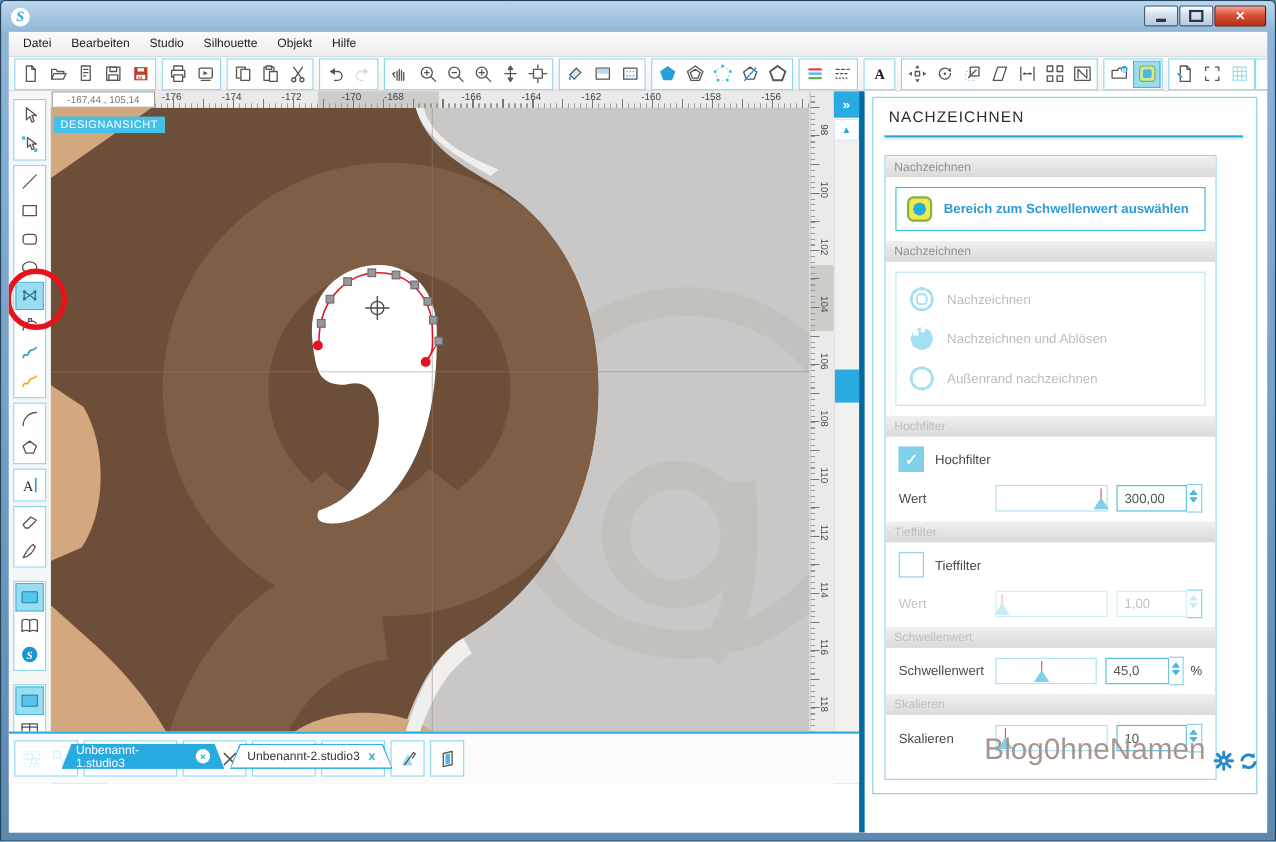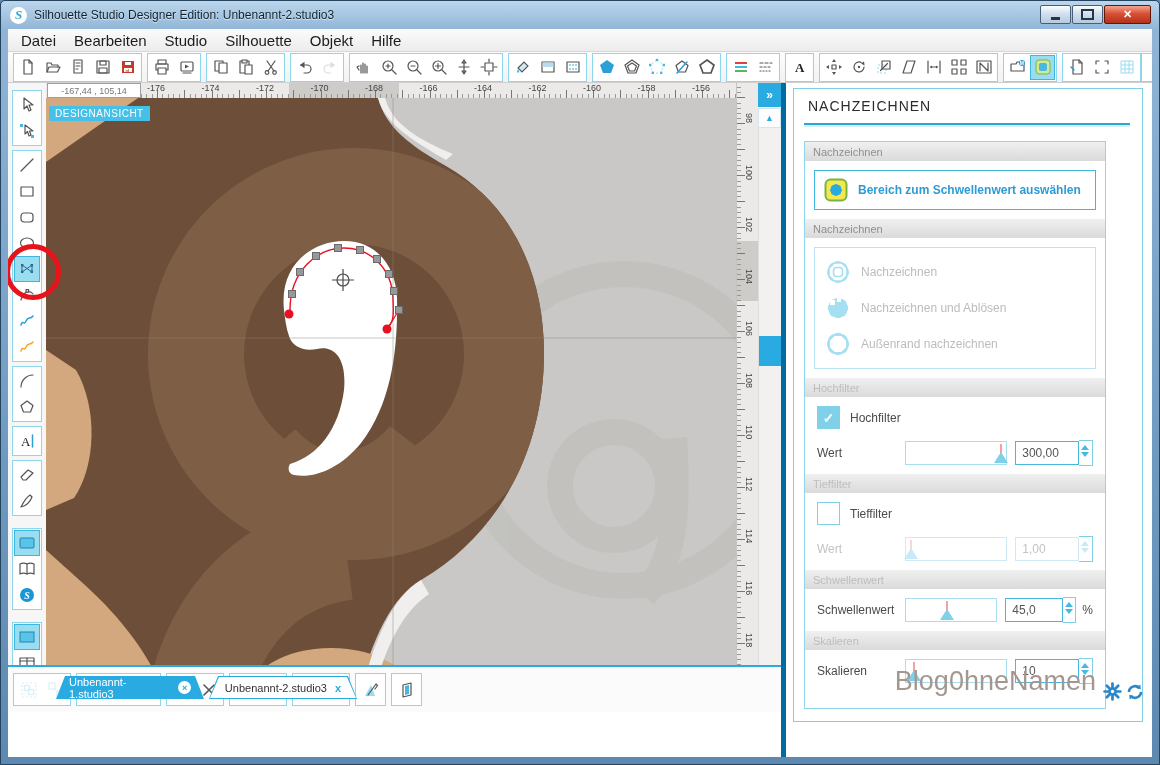--- a/index.html
+++ b/index.html
@@ -20,21 +20,21 @@
         display:flex;align-items:center;justify-content:center;color:#23364a;}
   .wbtn .mline{width:9px;height:3px;background:#23364a;margin-top:7px;}
   .wbtn .mbox{width:9px;height:7px;border:2px solid #23364a;}
   .wbtn.close{width:45px;background:linear-gradient(#f4a592,#da5036 45%,#b23218);
         border-color:#5f170b;color:#fff;font:bold 11px "Liberation Sans",sans-serif;}
   
   .content{position:absolute;left:7px;right:7px;top:28px;bottom:7px;background:#fff;overflow:hidden;}
   .menubar{position:absolute;left:0;right:0;top:0;height:22px;
            background:linear-gradient(#fbfbfb,#ececec);border-bottom:1px solid #d6d6d6;
            display:flex;align-items:center;padding-left:4px;}
-  .mitem{font-size:15px;color:#1c1c1c;padding:2px 9px;cursor:default;}
+  .mitem{font-size:11px;color:#1c1c1c;padding:2px 9px;cursor:default;}
   
   .toolbar{position:absolute;left:0;right:0;top:23px;height:30px;
            background:linear-gradient(#fdfdfd,#f2f2f2);border-bottom:1px solid #cfcfcf;
            display:flex;align-items:center;}
   .tgroup{display:flex;align-items:center;border:1px solid #8ed6ec;background:#fff;
           margin-left:5px;height:27px;padding:0 1px;}
   .tbtn{width:25px;height:25px;display:flex;align-items:center;justify-content:center;}
   .tbtn.disabled{opacity:.4;}
   .tbtn.active{background:#9adcf0;box-shadow:inset 0 0 0 1px #3fb6dc;}
   .ic{display:flex;}
@@ -139,21 +139,20 @@
   .wm{position:absolute;right:56px;bottom:60px;font-size:27px;color:#a49790;letter-spacing:0;}
   .fico{position:absolute;bottom:58px;display:flex;}
   .page-lines{pointer-events:none;}
 </style>
 </head>
 <body>
 
 <div class="frame">
   <div class="titlebar">
     <div class="logo">S</div>
-    <div class="wtitle">Silhouette Studio Designer Edition: Unbenannt-2.studio3</div>
     <div class="winbtns">
       <div class="wbtn">
           <span class="mline"></span>
         </div>
       <div class="wbtn">
           <span class="mbox"></span>
         </div>
       <div class="wbtn close">
           <span>✕</span>
         </div>
@@ -732,21 +731,21 @@
 
       <div class="cstack">
         <div class="ruler-top">
           <div class="hband"></div>
           <div class="ticks"></div>
           <div id="hlabels">
               <span class="rlab" style="left: 110px;">-176</span>
               <span class="rlab" style="left: 164.5px;">-174</span>
               <span class="rlab" style="left: 219px;">-172</span>
               <span class="rlab" style="left: 273.5px;">-170</span>
-              <span class="rlab" style="left: 328px;">-168</span>
+              <span class="rlab" style="left: 312px;">-168</span>
               <span class="rlab" style="left: 382.5px;">-166</span>
               <span class="rlab" style="left: 437px;">-164</span>
               <span class="rlab" style="left: 491.5px;">-162</span>
               <span class="rlab" style="left: 546px;">-160</span>
               <span class="rlab" style="left: 600.5px;">-158</span>
               <span class="rlab" style="left: 655px;">-156</span>
               <span class="rlab" style="left: 709.5px;">-154</span>
             </div>
           <div class="coordbox">-167,44 , 105,14</div>
         </div>

